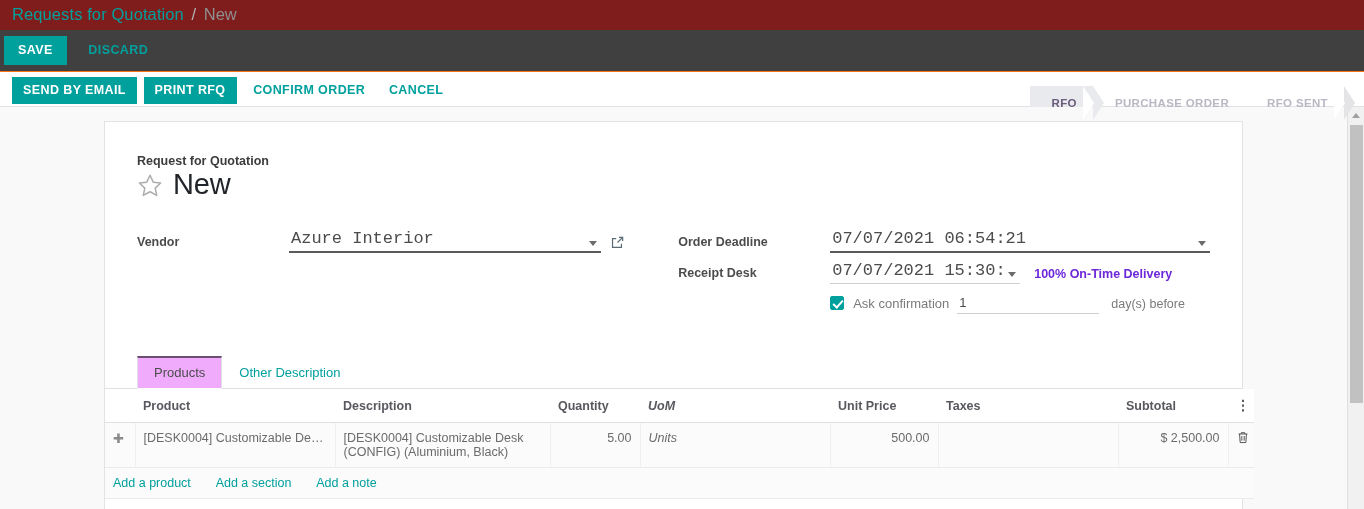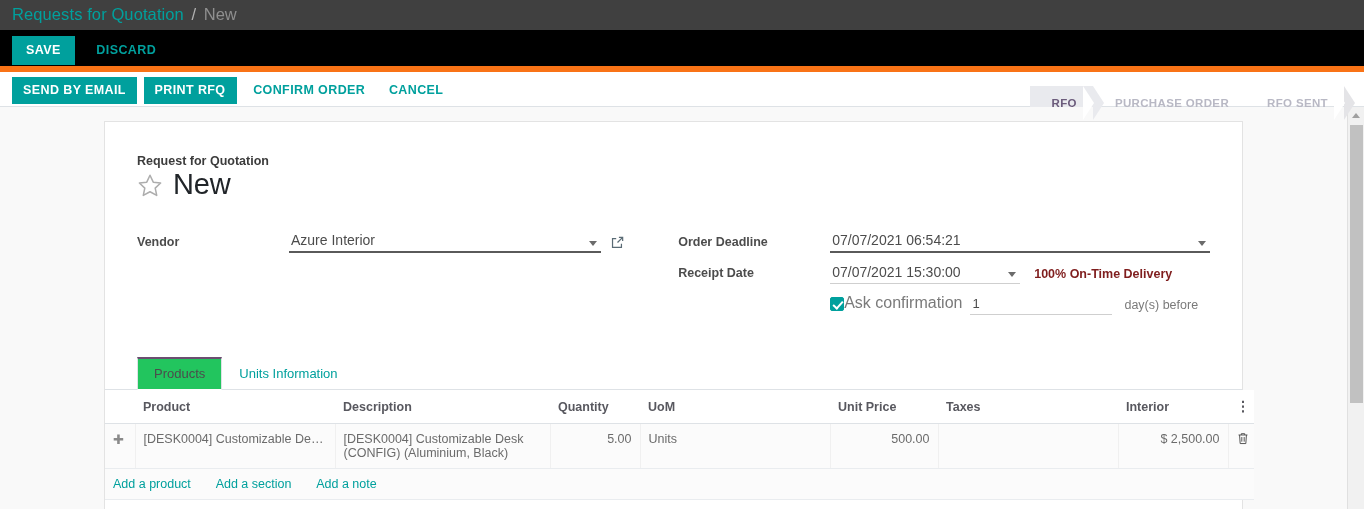--- a/index.html
+++ b/index.html
@@ -13,37 +13,37 @@
     color: #4c4c4c;
     -webkit-font-smoothing: antialiased;
   }
 
   .app { position: relative; width: 1364px; height: 509px; background:#fff; }
 
   
   .breadcrumb-bar {
     height: 30px;
     padding: 5px 12px 0 12px;
-    background: #404040;
+    background: #7f1d1d;
   }
   .bc-link {
     color: #00a09d;
     font-size: 16.5px;
     letter-spacing: .1px;
     cursor: pointer;
   }
   .bc-sep { color: #b3b3b3; font-size: 16.5px; margin: 0 4px; }
   .bc-current { color: #8f8f8f; font-size: 16.5px; }
 
   
   .savebar {
     height: 42px;
-    padding: 6px 0 0 12px;
-    background: #000000;
-    border-bottom: 6px solid #f97316;
+    padding: 6px 0 0 4px;
+    background: #404040;
+    border-bottom: 1px solid #f97316;
   }
   .btn-save {
     display:inline-block;
     background: #00a09d;
     color: #fff;
     font-size: 12.5px;
     font-weight: bold;
     letter-spacing: .4px;
     padding: 7px 14px 8px 14px;
     border: none;
@@ -192,49 +192,49 @@
     width: 152px;
     flex: 0 0 152px;
     font-size: 12.5px;
     font-weight: bold;
     color: #4c4c4c;
     padding-bottom: 4px;
   }
   .fval { flex: 1; position: relative; }
   .inp {
     width: 100%;
-    font-size: 14px;
+    font-size: 17px;
     color: #4c4c4c;
     padding: 2px 16px 3px 2px;
     border: none;
     border-bottom: 1px solid #cfcfcf;
     background: transparent;
     outline: none;
-    font-family: Liberation Sans, sans-serif;
+    font-family: Liberation Mono, monospace;
   }
   .inp.filled { border-bottom: 2px solid #5a5a5a; }
   .caret {
     position: absolute;
     right: 4px; bottom: 7px;
     width: 0; height: 0;
     border-left: 4px solid transparent;
     border-right: 4px solid transparent;
     border-top: 5px solid #6b6b6b;
     pointer-events: none;
   }
   .ext-link {
     margin-left: 9px;
     width: 15px; height: 15px;
     align-self: flex-end;
     margin-bottom: 3px;
     cursor: pointer;
     flex: 0 0 15px;
   }
   .ontime {
-    color: #7f1d1d;
+    color: #6d28d9;
     font-size: 12.5px;
     font-weight: bold;
     white-space: nowrap;
     padding-bottom: 3px;
     margin-left: 14px;
     cursor: pointer;
   }
   .short-inp { width: 190px; flex: 0 0 190px; }
 
   .confirm-row {
@@ -256,22 +256,23 @@
   .cb:after {
     content: "";
     position: absolute;
     left: 4px; top: 1px;
     width: 4px; height: 8px;
     border: solid #fff;
     border-width: 0 2px 2px 0;
     transform: rotate(42deg);
   }
   .cb-label {
-    font-size: 16px;
+    font-size: 13px;
     color: #7a7a7a;
+    margin-left: 9px;
     padding-bottom: 3px;
     white-space: nowrap;
   }
   .days-inp {
     width: 142px;
     margin-left: 8px;
     border: none;
     border-bottom: 1px solid #cfcfcf;
     background: transparent;
     outline: none;
@@ -299,21 +300,21 @@
     font-size: 13px;
     color: #00a09d;
     padding: 8px 16px 8px 16px;
     cursor: pointer;
     border: 1px solid transparent;
     margin-bottom: -1px;
     background: transparent;
   }
   .tab.active {
     color: #4c4c4c;
-    background: #22c55e;
+    background: #f0abfc;
     border: 1px solid #dee2e6;
     border-bottom-color: #fff;
     border-top: 2px solid #6b4e71;
     padding-top: 7px;
   }
 
   table.lines {
     width: 100%;
     border-collapse: collapse;
     table-layout: fixed;
@@ -337,21 +338,21 @@
     background: #fbfbfb;
     vertical-align: top;
     border-left: 1px solid #f0f0f0;
   }
   table.lines td:first-child { border-left: none; }
   th.num, td.num { text-align: right; }
   th.c-handle, td.c-handle { width: 30px; padding-left: 10px; padding-right: 0; }
   th.c-prod,  td.c-prod  { width: 200px; }
   th.c-desc,  td.c-desc  { width: 215px; }
   th.c-qty,   td.c-qty   { width: 90px; }
-  th.c-uom,   td.c-uom   { width: 190px; }
+  th.c-uom,   td.c-uom   { width: 190px; font-style: italic; }
   th.c-price, td.c-price { width: 108px; }
   th.c-tax,   td.c-tax   { width: 180px; }
   th.c-sub,   td.c-sub   { width: 110px; }
   th.c-opt,   td.c-opt   { width: 26px; padding-left:0; padding-right:6px; }
   .ellip { overflow:hidden; text-overflow: ellipsis; white-space: nowrap; display:block; }
   .handle { color:#8a8a8a; font-size: 13px; cursor: move; user-select:none; }
   .trash { cursor:pointer; }
   .opt-dots { cursor:pointer; color:#58585f; font-size: 14px; line-height: 1; letter-spacing: 0; }
 
   .addrow td { background:#fff; border-bottom: 1px solid #e9ecef; border-left:none; padding: 8px 8px 9px 8px; }
@@ -463,55 +464,55 @@
 
             <div class="fld">
               <div class="flabel">Order Deadline</div>
               <div class="fval">
                 <input class="inp filled" type="text" value="07/07/2021 06:54:21" style="">
                 <span class="caret"></span>
               </div>
             </div>
 
             <div class="fld">
-              <div class="flabel">Receipt Date</div>
+              <div class="flabel">Receipt Desk</div>
               <div class="fval short-inp">
                 <input class="inp" type="text" value="07/07/2021 15:30:00" style="">
                 <span class="caret"></span>
               </div>
               <span class="ontime">100% On-Time Delivery</span>
             </div>
 
             <div class="confirm-row">
               <span class="cb"></span>
               <span class="cb-label">Ask confirmation</span>
               <input class="days-inp" type="text" value="1" style="">
               <span class="days-after">day(s) before</span>
             </div>
 
           </div>
         </div>
 
         <div class="notebook">
           <div class="tabs">
             <div class="tab active">Products</div>
-            <div class="tab">Units Information</div>
+            <div class="tab">Other Description</div>
           </div>
 
           <table class="lines">
             <thead>
               <tr>
                 <th class="c-handle"></th>
                 <th class="c-prod">Product</th>
                 <th class="c-desc">Description</th>
                 <th class="c-qty num">Quantity</th>
                 <th class="c-uom">UoM</th>
                 <th class="c-price num">Unit Price</th>
                 <th class="c-tax">Taxes</th>
-                <th class="c-sub num">Interior</th>
+                <th class="c-sub num">Subtotal</th>
                 <th class="c-opt">
                   <span class="opt-dots">⋮</span>
                 </th>
               </tr>
             </thead>
             <tbody>
               <tr>
                 <td class="c-handle">
                   <span class="handle">✚</span>
                 </td>

